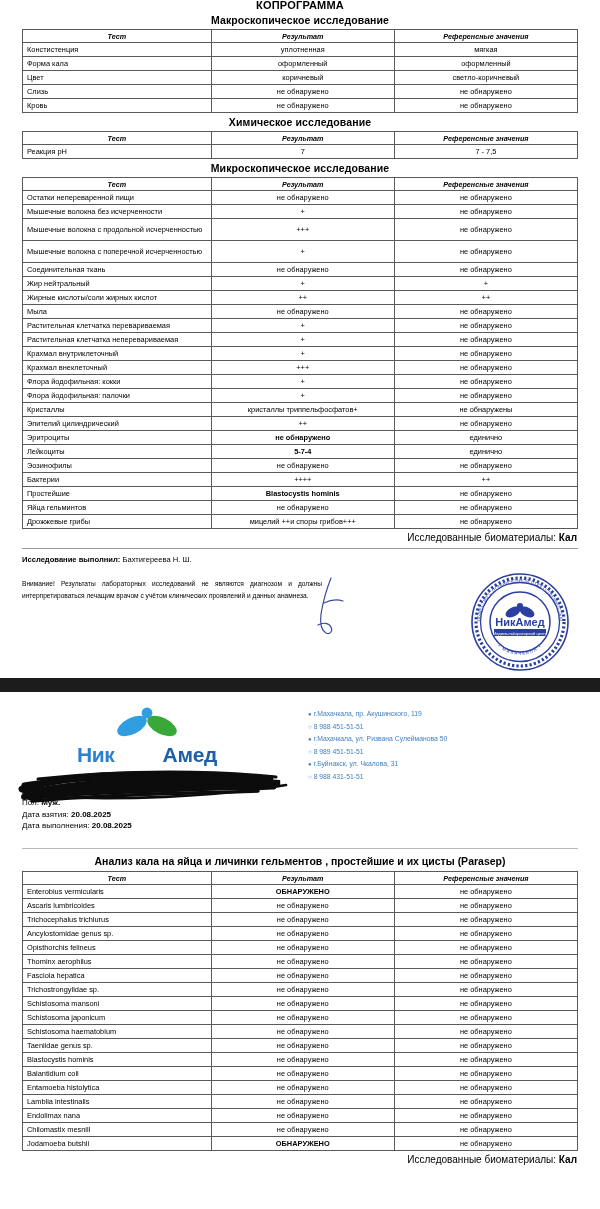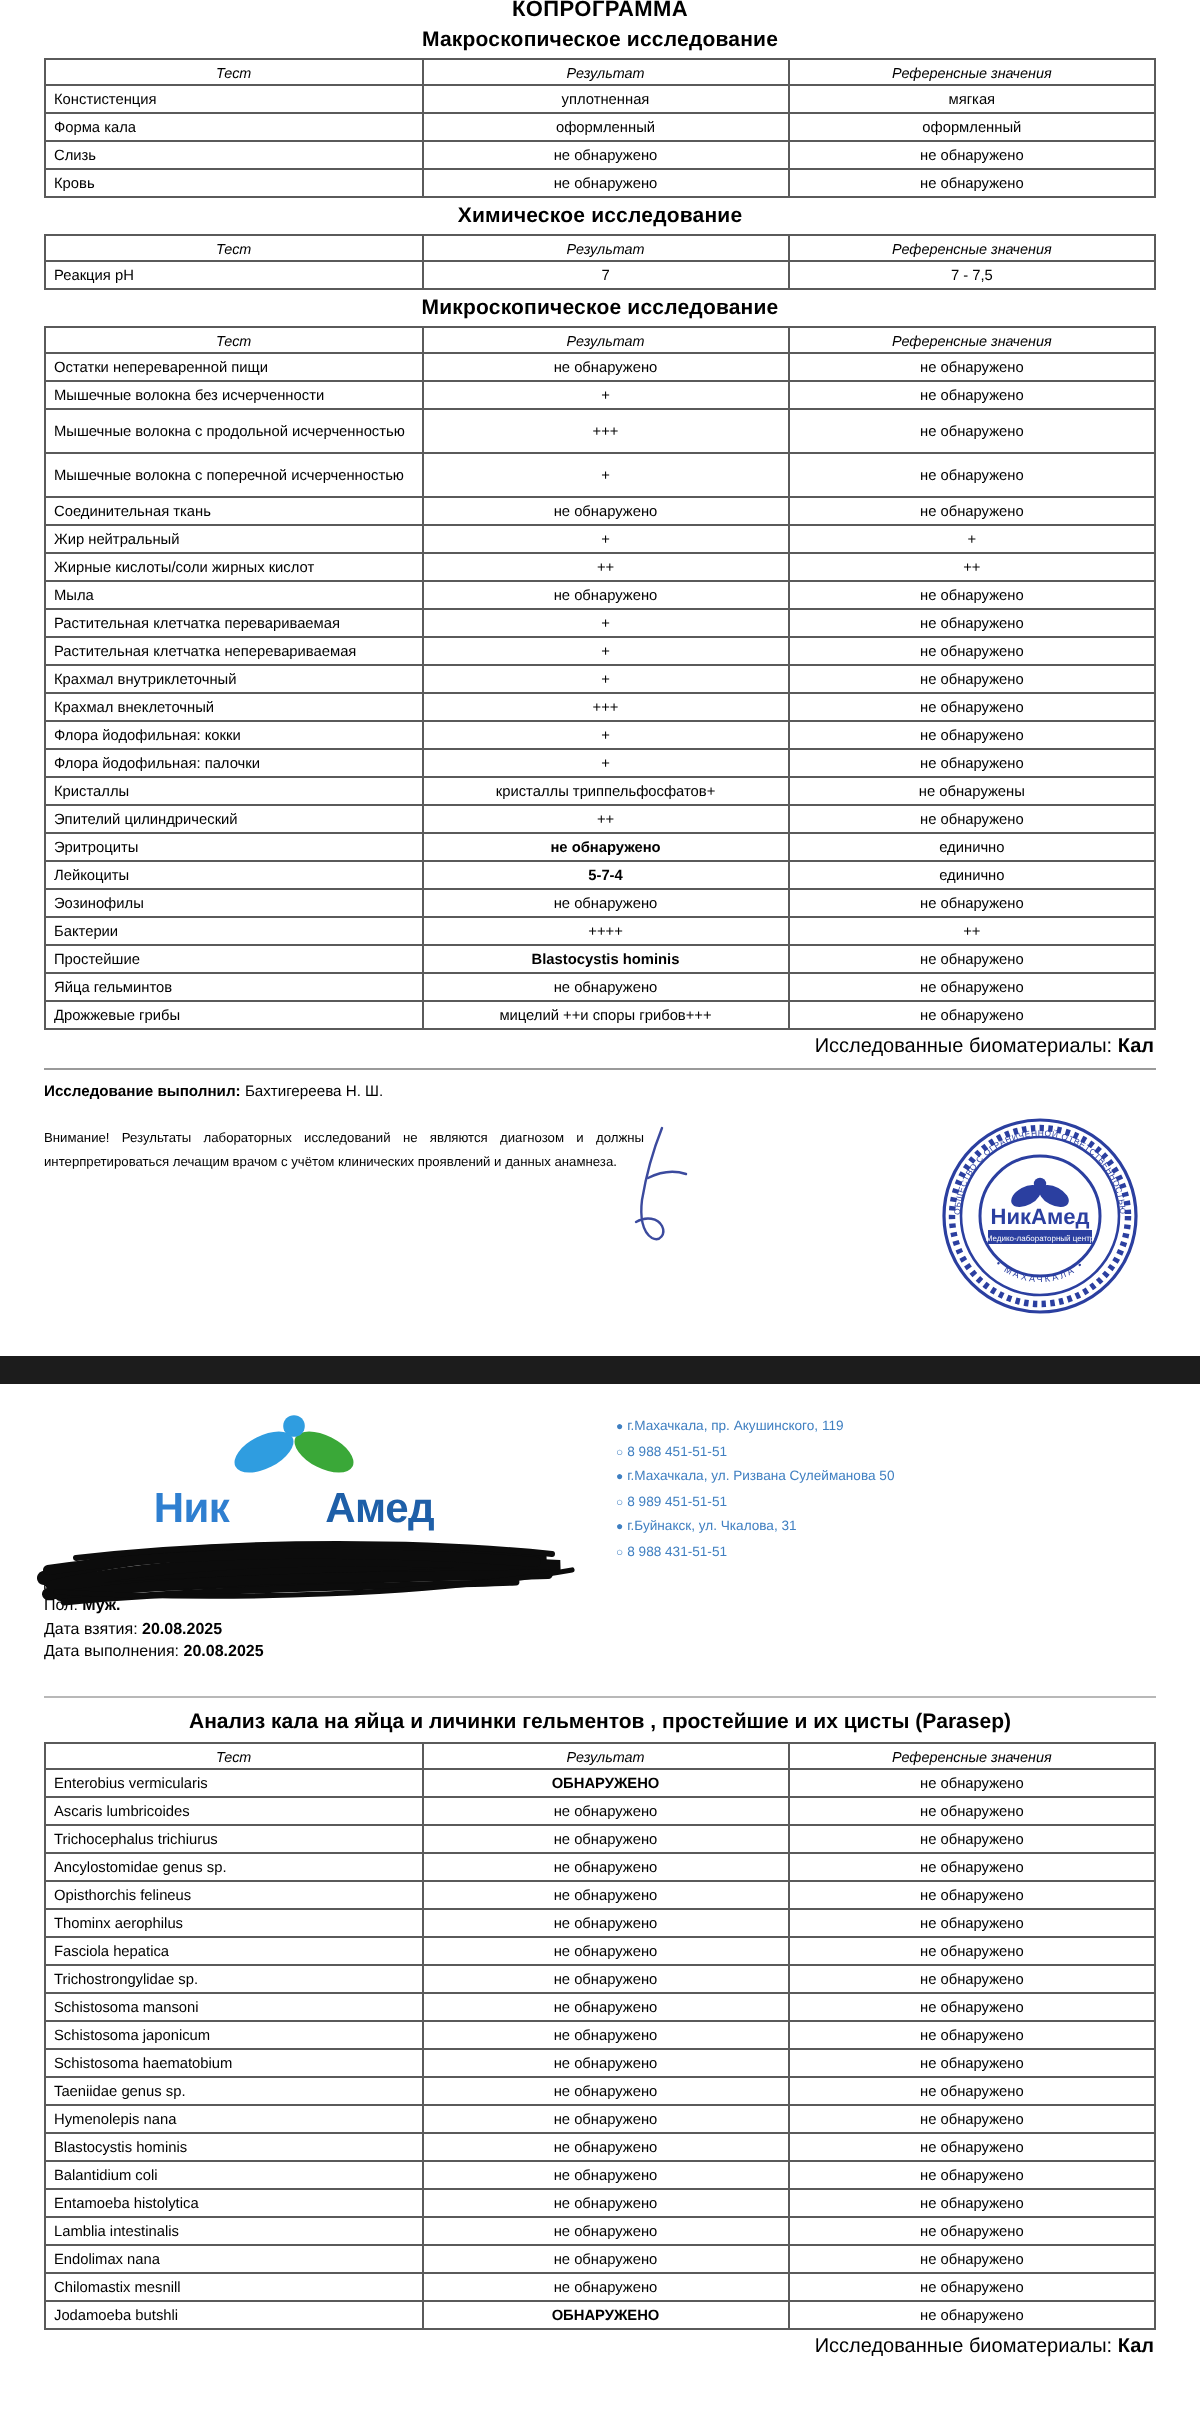--- a/index.html
+++ b/index.html
@@ -60,21 +60,21 @@
   table.res col.c1 { width: 34%; }
   table.res col.c2 { width: 33%; }
   table.res col.c3 { width: 33%; }
   table.res th, table.res td {
     border: 1px solid #5a5a5a;
     padding: 2px 4px;
     vertical-align: middle;
   }
   table.res thead th {
     font-style: italic;
-    font-weight: normal;
+    font-weight: bold;
     text-align: center;
     font-size: 7.2px;
     height: 13px;
     padding: 1px 3px;
   }
   table.res td.test { text-align: left; height: 13px; }
   table.res td.val  { text-align: center; }
   table.res td.ref  { text-align: center; }
   table.res td.b { font-weight: bold; }
   table.res tr.tall td { height: 22px; }
@@ -201,20 +201,25 @@
         <tbody>
             <tr>
               <td class="test">Констистенция</td>
               <td class="val">уплотненная</td>
               <td class="ref">мягкая</td>
             </tr>
             <tr>
               <td class="test">Форма кала</td>
               <td class="val">оформленный</td>
               <td class="ref">оформленный</td>
+            </tr>
+            <tr>
+              <td class="test">Цвет</td>
+              <td class="val">коричневый</td>
+              <td class="ref">светло-коричневый</td>
             </tr>
             <tr>
               <td class="test">Слизь</td>
               <td class="val">не обнаружено</td>
               <td class="ref">не обнаружено</td>
             </tr>
             <tr>
               <td class="test">Кровь</td>
               <td class="val">не обнаружено</td>
               <td class="ref">не обнаружено</td>
@@ -543,25 +548,20 @@
               <td class="test">Schistosoma haematobium</td>
               <td class="val">не обнаружено</td>
               <td class="ref">не обнаружено</td>
             </tr>
             <tr>
               <td class="test">Taeniidae genus sp.</td>
               <td class="val">не обнаружено</td>
               <td class="ref">не обнаружено</td>
             </tr>
             <tr>
-              <td class="test">Hymenolepis nana</td>
-              <td class="val">не обнаружено</td>
-              <td class="ref">не обнаружено</td>
-            </tr>
-            <tr>
               <td class="test">Blastocystis hominis</td>
               <td class="val">не обнаружено</td>
               <td class="ref">не обнаружено</td>
             </tr>
             <tr>
               <td class="test">Balantidium coli</td>
               <td class="val">не обнаружено</td>
               <td class="ref">не обнаружено</td>
             </tr>
             <tr>

